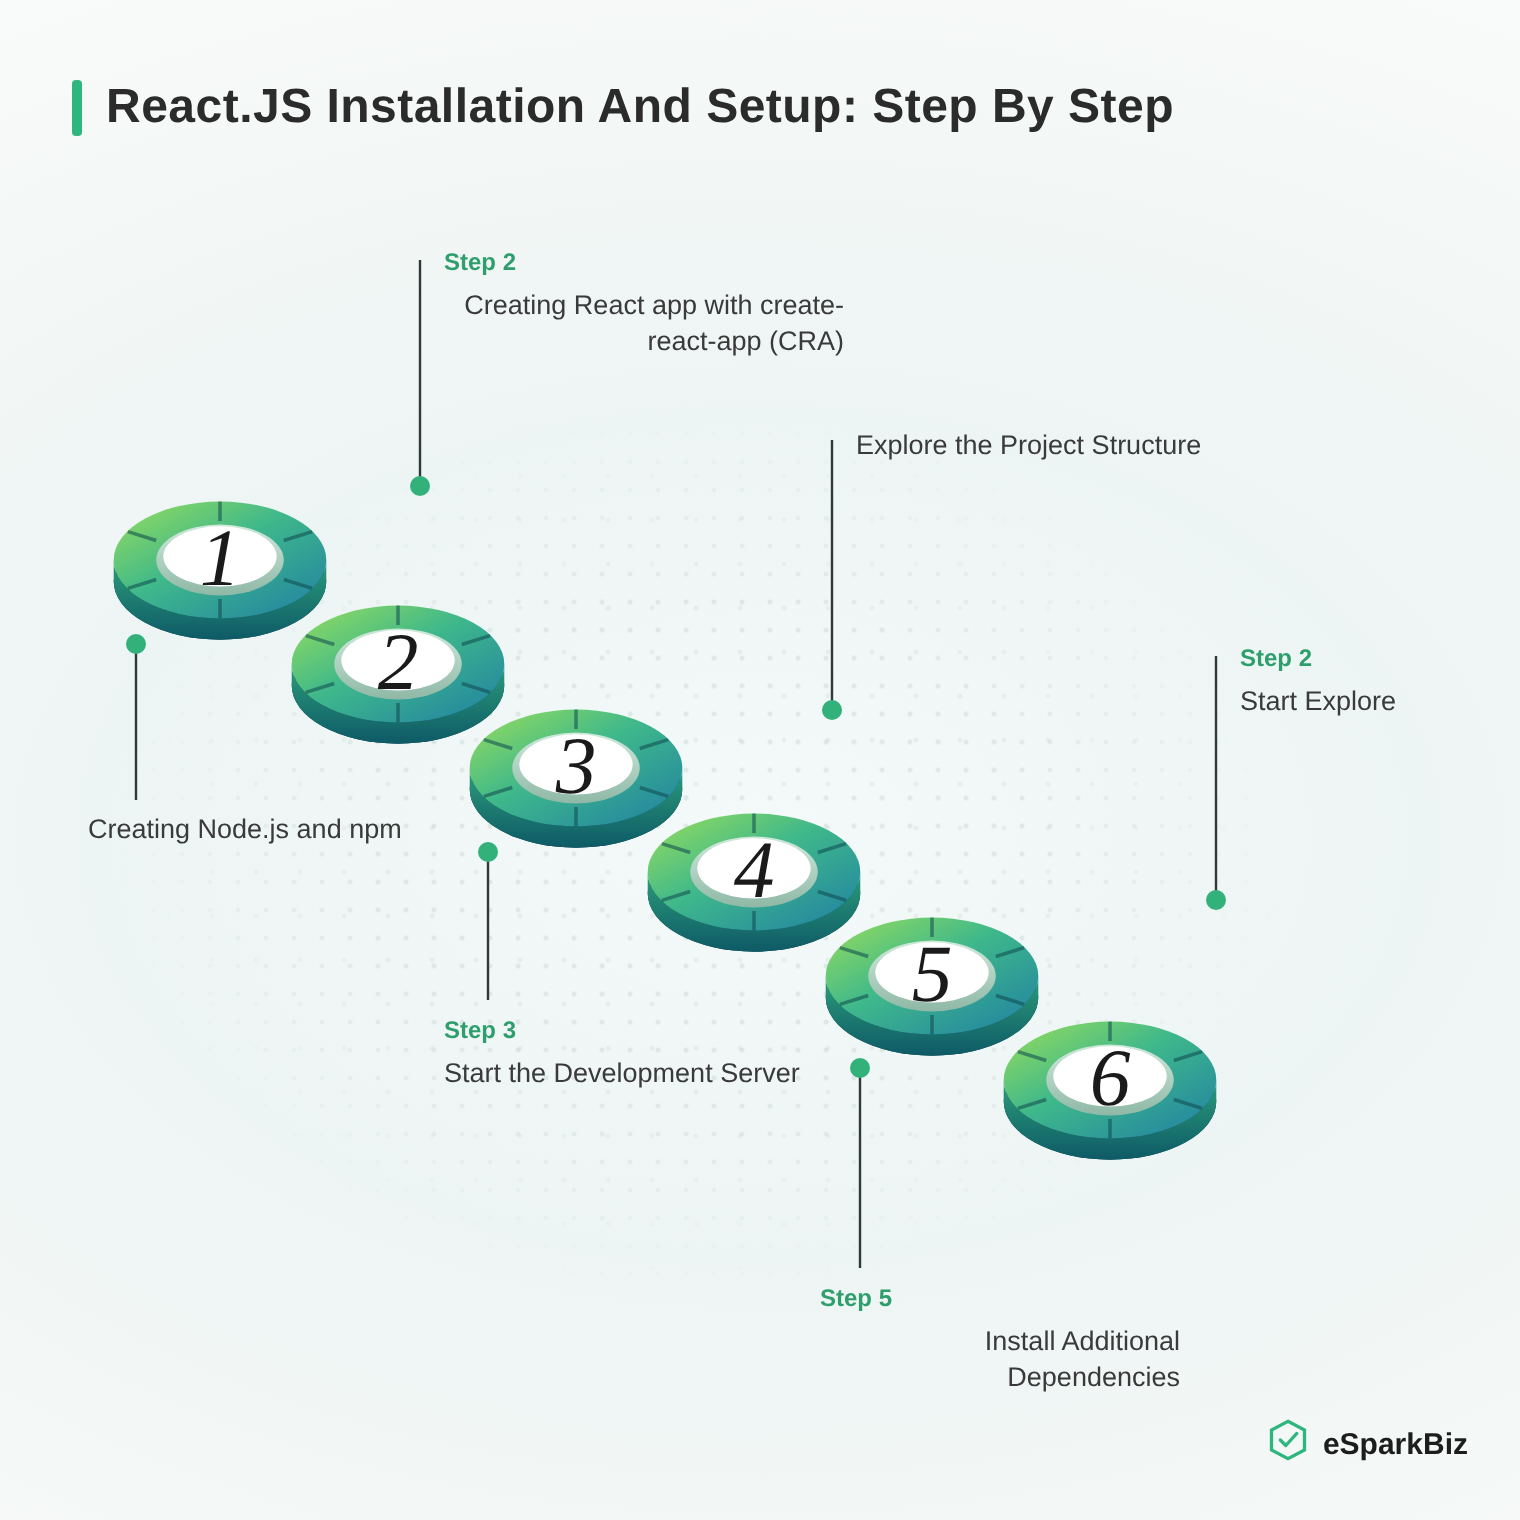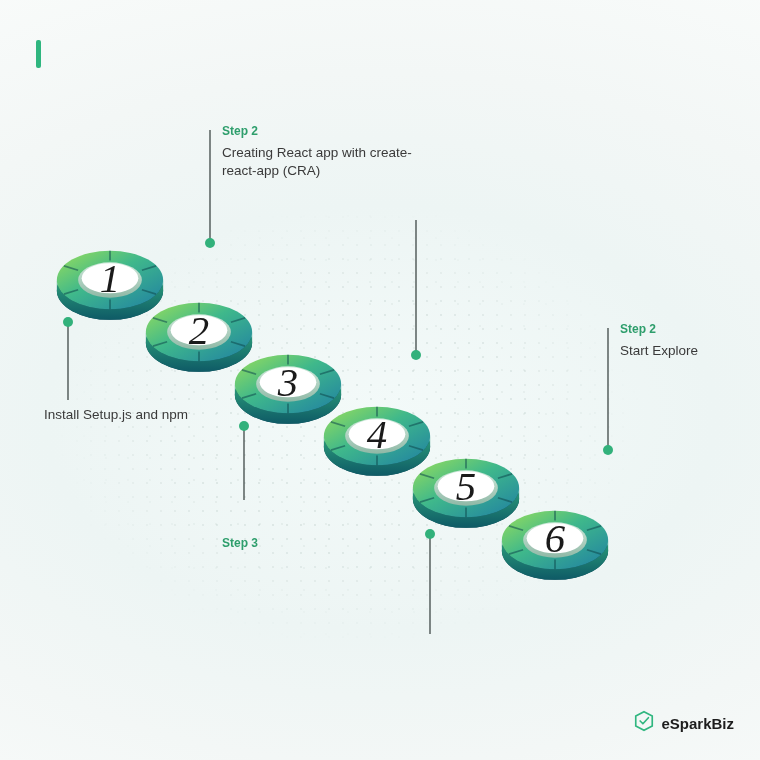--- a/index.html
+++ b/index.html
@@ -38,21 +38,21 @@
   
   .callout {
     position: absolute;
     max-width: 180px;
     color: #333;
   }
   .callout .step-label {
     color: #2e9e6c; font-weight: 700; font-size: 12px; margin-bottom: 6px;
   }
   .callout .step-desc {
-    font-size: 13.5px; line-height: 1.35; color: #3a3a3a;
+    font-size: 13.5px; line-height: 1.35; color: #3a3a3a; text-align: right;
   }
 
   
   svg.leaders { position: absolute; inset: 0; width: 760px; height: 760px; pointer-events: none; }
   .leader-dot { fill: #32b17b; }
   .leader-line { stroke: #2f3a38; stroke-width: 1.2; }
 
   
   .coin {
     position: absolute;
@@ -78,20 +78,21 @@
   .logo .logotext { font-size: 15px; font-weight: 600; text-align: center; }
   .logo .logotext .biz { font-weight: 700; }
 </style>
 </head>
 <body>
 
 <div class="bg-dots"></div>
 
 <div class="title-wrap">
   <div class="title-bar"></div>
+  <h1 class="title">React.JS Installation And Setup: Step By Step</h1>
 </div>
 
 <svg class="leaders">
 
   <line class="leader-line" x1="68" y1="322" x2="68" y2="400"></line>
   <circle class="leader-dot" r="5" cx="68" cy="322"></circle>
 
   <line class="leader-line" x1="210" y1="130" x2="210" y2="243"></line>
   <circle class="leader-dot" r="5" cx="210" cy="243"></circle>
 
@@ -102,36 +103,40 @@
   <circle class="leader-dot" r="5" cx="416" cy="355"></circle>
 
   <line class="leader-line" x1="430" y1="534" x2="430" y2="634"></line>
   <circle class="leader-dot" r="5" cx="430" cy="534"></circle>
 
   <line class="leader-line" x1="608" y1="328" x2="608" y2="450"></line>
   <circle class="leader-dot" r="5" cx="608" cy="450"></circle>
 </svg>
 
 <div class="callout" style="left:44px; top:406px;">
-  <div class="step-desc">Install Setup.js and npm</div>
+  <div class="step-desc">Creating Node.js and npm</div>
 </div>
 
 <div class="callout" style="left:222px; top:124px; max-width:200px;">
   <div class="step-label">Step 2</div>
   <div class="step-desc">Creating React app with create-react-app (CRA)</div>
 </div>
 
-<div class="callout" style="left:222px; top:508px;margin-top:28px;">
+<div class="callout" style="left:222px; top:508px;">
   <div class="step-label">Step 3</div>
+  <div class="step-desc">Start the Development Server</div>
 </div>
 
 <div class="callout" style="left:428px; top:214px;">
+  <div class="step-desc">Explore the Project Structure</div>
 </div>
 
 <div class="callout" style="left:410px; top:642px;">
+  <div class="step-label">Step 5</div>
+  <div class="step-desc">Install Additional Dependencies</div>
 </div>
 
 <div class="callout" style="left:620px; top:322px;">
   <div class="step-label">Step 2</div>
   <div class="step-desc">Start Explore</div>
 </div>
 
 <svg width="0" height="0" style="position:absolute">
   <defs>
     <linearGradient id="ringTop" x1="0" y1="0" x2="1" y2="1">

